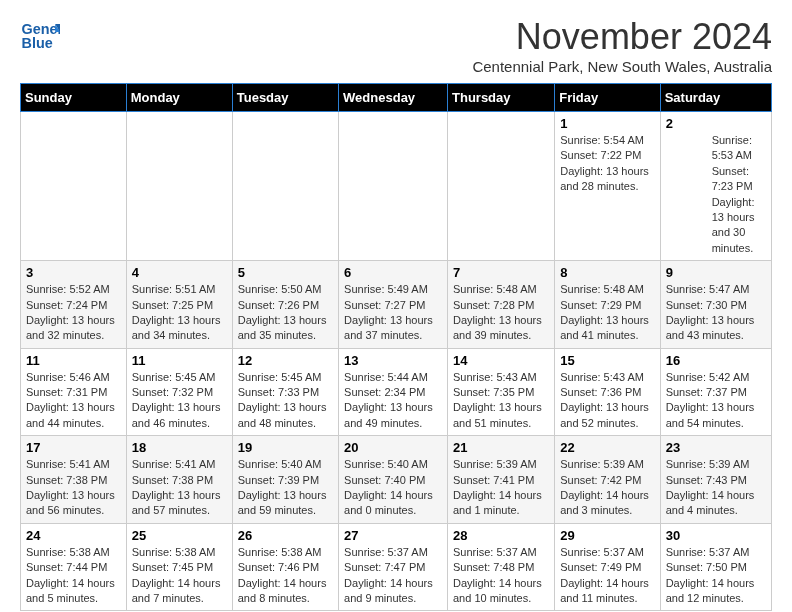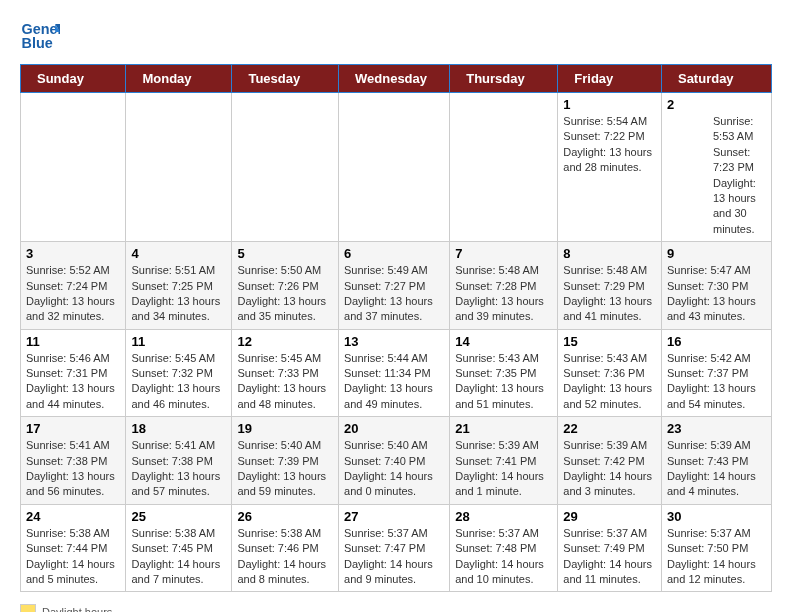--- a/index.html
+++ b/index.html
@@ -37,23 +37,23 @@
       font-size: 15px;
       color: #333;
     }
     .calendar {
       width: 100%;
       border-collapse: collapse;
       margin-top: 8px;
       font-size: 11px;
     }
     .calendar thead th {
-      background-color: #7f1d1d;
+      background-color: #000000;
       color: #fff;
-      padding: 6px 16px;
+      padding: 6px 4px;
       text-align: left;
       font-size: 13px;
       font-weight: bold;
       border: 1px solid #2a7fd4;
     }
     .calendar tbody td {
       border: 1px solid #ccc;
       vertical-align: top;
       padding: 4px 5px;
       width: 113px;
@@ -80,20 +80,24 @@
 
 <div class="header">
   <div class="logo">
     <svg class="logo-icon" viewBox="0 0 50 50">
       <text x="2" y="22" font-size="18" font-weight="bold" fill="#1a5fa8">General</text>
       <text x="2" y="40" font-size="18" font-weight="bold" fill="#1a5fa8">Blue</text>
       <polygon points="44,10 50,20 44,20" fill="#2a7fd4"></polygon>
       <polygon points="44,10 50,20 50,10" fill="#1a5fa8"></polygon>
     </svg>
   </div>
+  <div class="title-block">
+    <div class="month-title">November 2024</div>
+    <div class="subtitle">Centennial Park, New South Wales, Australia</div>
+  </div>
 </div>
 
 <table class="calendar">
   <thead>
     <tr>
     <th>Sunday</th>
         <th>Monday</th>
         <th>Tuesday</th>
         <th>Wednesday</th>
         <th>Thursday</th>
@@ -180,21 +184,21 @@
         </td>
         <td>
           <span class="day-number">12</span>
           <div class="day-info" style="white-space: pre-line;">Sunrise: 5:45 AM
 Sunset: 7:33 PM
 Daylight: 13 hours and 48 minutes.</div>
         </td>
         <td>
           <span class="day-number">13</span>
           <div class="day-info" style="white-space: pre-line;">Sunrise: 5:44 AM
-Sunset: 11:34 PM
+Sunset: 2:34 PM
 Daylight: 13 hours and 49 minutes.</div>
         </td>
         <td>
           <span class="day-number">14</span>
           <div class="day-info" style="white-space: pre-line;">Sunrise: 5:43 AM
 Sunset: 7:35 PM
 Daylight: 13 hours and 51 minutes.</div>
         </td>
         <td>
           <span class="day-number">15</span>

